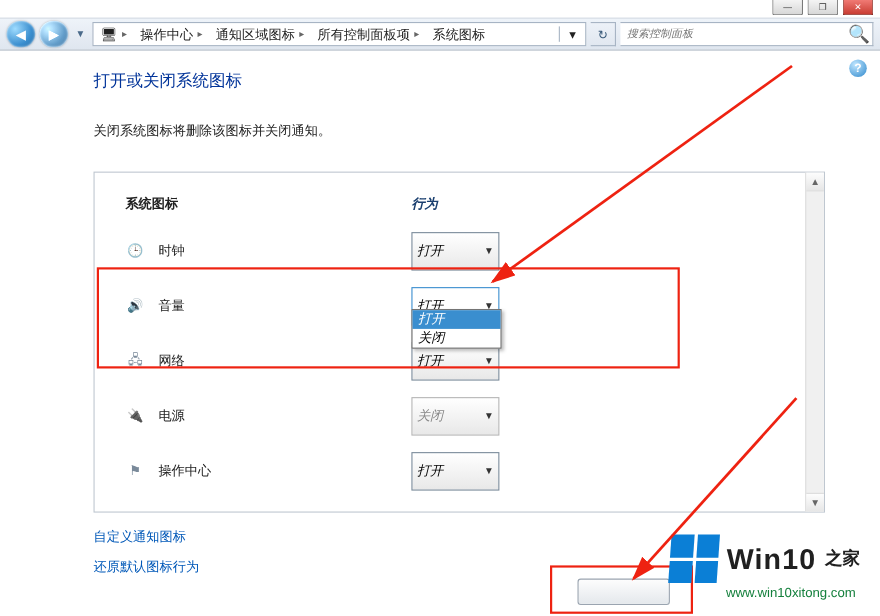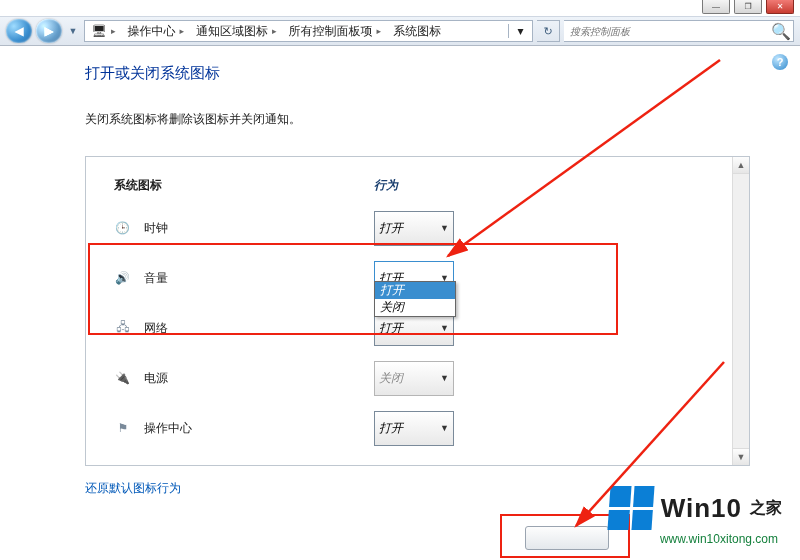--- a/index.html
+++ b/index.html
@@ -193,20 +193,21 @@
                 <span class="caret">▼</span>
               </div>
             </div>
           </div>
         </div>
     </div>
 
     <div class="highlight" style="left:2px; top:86px; width:530px; height:92px;"></div>
   </div>
 
+  <div class="link">自定义通知图标</div>
   <div class="link">还原默认图标行为</div>
 </div>
 
 <div class="okbtn"></div>
 <div class="highlight" style="left:500px; top:514px; width:130px; height:44px;"></div>
 
 <div class="wmlogo">
   <div class="winflag">
       <div></div>
       <div></div>

